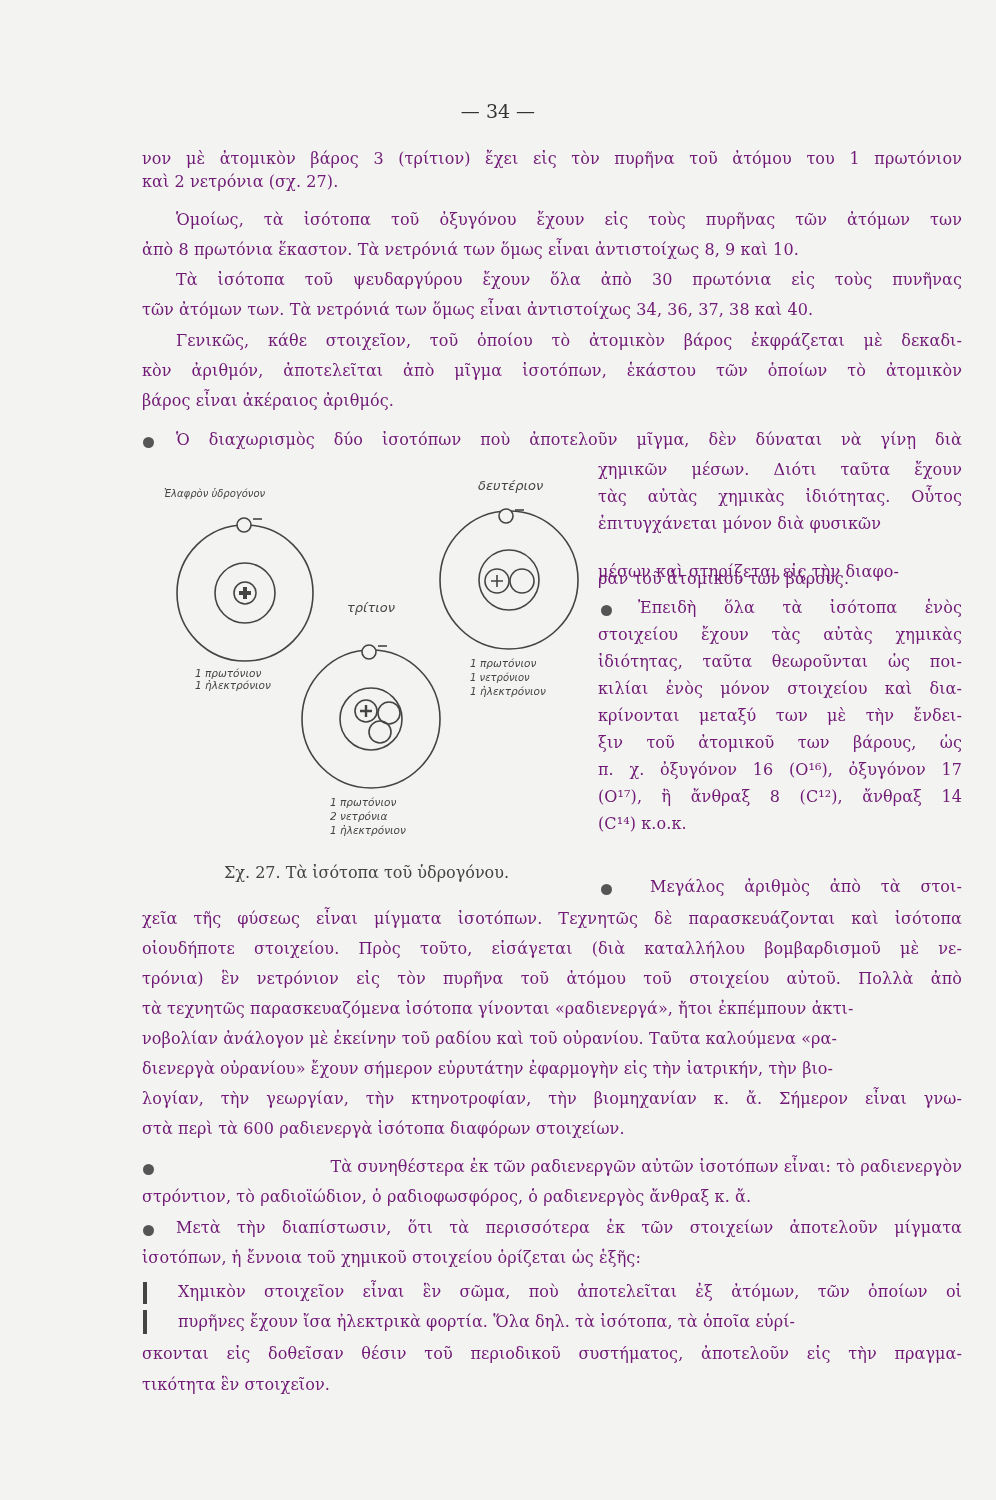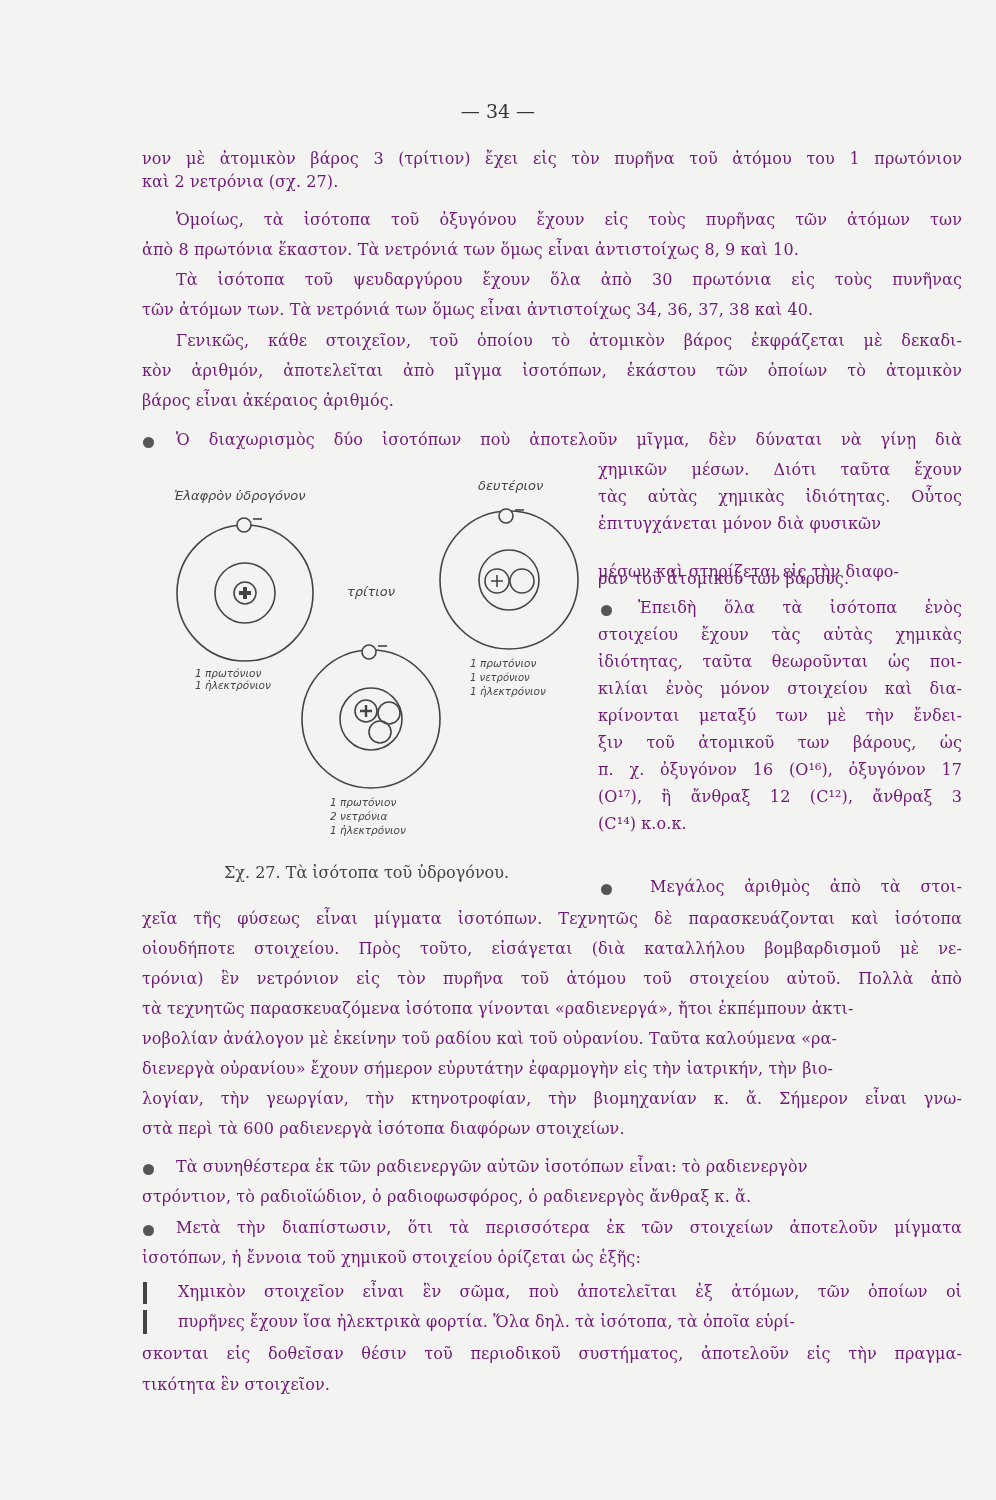--- a/index.html
+++ b/index.html
@@ -4,21 +4,21 @@
 <style>
   html, body { margin:0; padding:0; }
   body {
     width:996px; height:1500px; background:#f3f3f2; position:relative; overflow:hidden;
     font-family:"DejaVu Serif", "Liberation Serif", serif; color:#3a3a3a;
   }
   .page-number { position:absolute; top:100px; left:0; width:996px; text-align:center; font-size:19px; color:#333; }
   .line { position:absolute; left:142px; width:820px; font-size:16px; white-space:nowrap; line-height:24px; letter-spacing:0.1px; color:#701a75; }
   .just { text-align-last:justify; text-align:justify; white-space:normal; }
   .right-col { left:598px; width:364px; }
-  .indent { padding-left:34px; box-sizing:border-box; }
+  .indent { padding-left:34px; box-sizing:border-box;text-align:right; }
   .bullet { position:absolute; width:11px; height:11px; border-radius:50%; background:#555; }
   .it { }
   .bar { position:absolute; left:143px; width:4px; background:#444; }
   .hw { font-family:"DejaVu Sans", sans-serif; font-style:italic; color:#444; position:absolute; white-space:nowrap; }
   .cap { position:absolute; left:224px; top:863px; font-size:16px; color:#444; white-space:nowrap; }
   svg { position:absolute; left:0; top:0; }
 </style>
 </head>
 <body>
 
@@ -46,21 +46,21 @@
 <div class="line right-col" style="top:567px">ρὰν τοῦ ἀτομικοῦ των βάρους.</div>
 
 <div class="bullet" style="left:601px;top:605px"></div>
 <div class="line just right-col indent" style="top:596px;padding-left:40px">Ἐπειδὴ ὅλα τὰ ἰσότοπα ἑνὸς</div>
 <div class="line just right-col" style="top:623px">στοιχείου ἔχουν τὰς αὐτὰς χημικὰς</div>
 <div class="line just right-col" style="top:650px">ἰδιότητας, ταῦτα θεωροῦνται ὡς ποι-</div>
 <div class="line just right-col" style="top:677px">κιλίαι ἑνὸς μόνον στοιχείου καὶ δια-</div>
 <div class="line just right-col" style="top:704px">κρίνονται μεταξύ των μὲ τὴν ἔνδει-</div>
 <div class="line just right-col" style="top:731px">ξιν τοῦ ἀτομικοῦ των βάρους, ὡς</div>
 <div class="line just right-col" style="top:758px">π. χ. ὀξυγόνον 16 (O¹⁶), ὀξυγόνον 17</div>
-<div class="line just right-col" style="top:785px">(O¹⁷), ἢ ἄνθραξ 12 (C¹²), ἄνθραξ 3</div>
+<div class="line just right-col" style="top:785px">(O¹⁷), ἢ ἄνθραξ 8 (C¹²), ἄνθραξ 14</div>
 <div class="line right-col" style="top:812px">(C¹⁴) κ.ο.κ.</div>
 
 <div class="bullet" style="left:601px;top:884px"></div>
 <div class="line just right-col" style="top:875px;padding-left:52px;box-sizing:border-box">Μεγάλος ἀριθμὸς ἀπὸ τὰ στοι-</div>
 <div class="line just" style="top:907px">χεῖα τῆς φύσεως εἶναι μίγματα ἰσοτόπων. Τεχνητῶς δὲ παρασκευάζονται καὶ ἰσότοπα</div>
 <div class="line just" style="top:937px">οἱουδήποτε στοιχείου. Πρὸς τοῦτο, εἰσάγεται (διὰ καταλλήλου βομβαρδισμοῦ μὲ νε-</div>
 <div class="line just" style="top:967px">τρόνια) ἓν νετρόνιον εἰς τὸν πυρῆνα τοῦ ἀτόμου τοῦ στοιχείου αὐτοῦ. Πολλὰ ἀπὸ</div>
 <div class="line" style="top:997px;display:flex;justify-content:space-between">
     <span><span>τὰ τεχνητῶς παρασκευαζόμενα ἰσότοπα γίνονται </span><span class="it">«ραδιενεργά»</span><span>, ἤτοι ἐκπέμπουν ἀκτι-</span></span>
   </div>
@@ -112,23 +112,23 @@
       <circle cx="366" cy="711" r="11"></circle>
       <path d="M360 711 L372 711 M366 705 L366 717" stroke-width="2.4"></path>
       <circle cx="389" cy="713" r="11"></circle>
       <circle cx="380" cy="732" r="11"></circle>
       <circle cx="369" cy="652" r="7" fill="#f3f3f2"></circle>
       <line x1="378" y1="646" x2="387" y2="646"></line>
     </g>
   </g>
 </svg>
 
-<div class="hw" style="left:174px;top:488px;font-size:13px">Ἐλαφρὸν ὑδρογόνον</div>
+<div class="hw" style="left:164px;top:488px;font-size:10px">Ἐλαφρὸν ὑδρογόνον</div>
 <div class="hw" style="left:478px;top:478px;font-size:13px">δευτέριον</div>
-<div class="hw" style="left:347px;top:584px;font-size:13px">τρίτιον</div>
+<div class="hw" style="left:347px;top:600px;font-size:13px">τρίτιον</div>
 
 <div class="hw" style="left:195px;top:667px;font-size:10.5px;line-height:12px">1 πρωτόνιον</div>
 <div class="hw" style="left:195px;top:679px;font-size:10.5px;line-height:12px">1 ἠλεκτρόνιον</div>
 
 <div class="hw" style="left:470px;top:657px;font-size:10.5px;line-height:13px">1 πρωτόνιον</div>
 <div class="hw" style="left:470px;top:671px;font-size:10px;line-height:13px">1 νετρόνιον</div>
 <div class="hw" style="left:470px;top:685px;font-size:10.5px;line-height:13px">1 ἠλεκτρόνιον</div>
 
 <div class="hw" style="left:330px;top:796px;font-size:10.5px;line-height:13px">1 πρωτόνιον</div>
 <div class="hw" style="left:330px;top:810px;font-size:10.5px;line-height:13px">2 νετρόνια</div>

